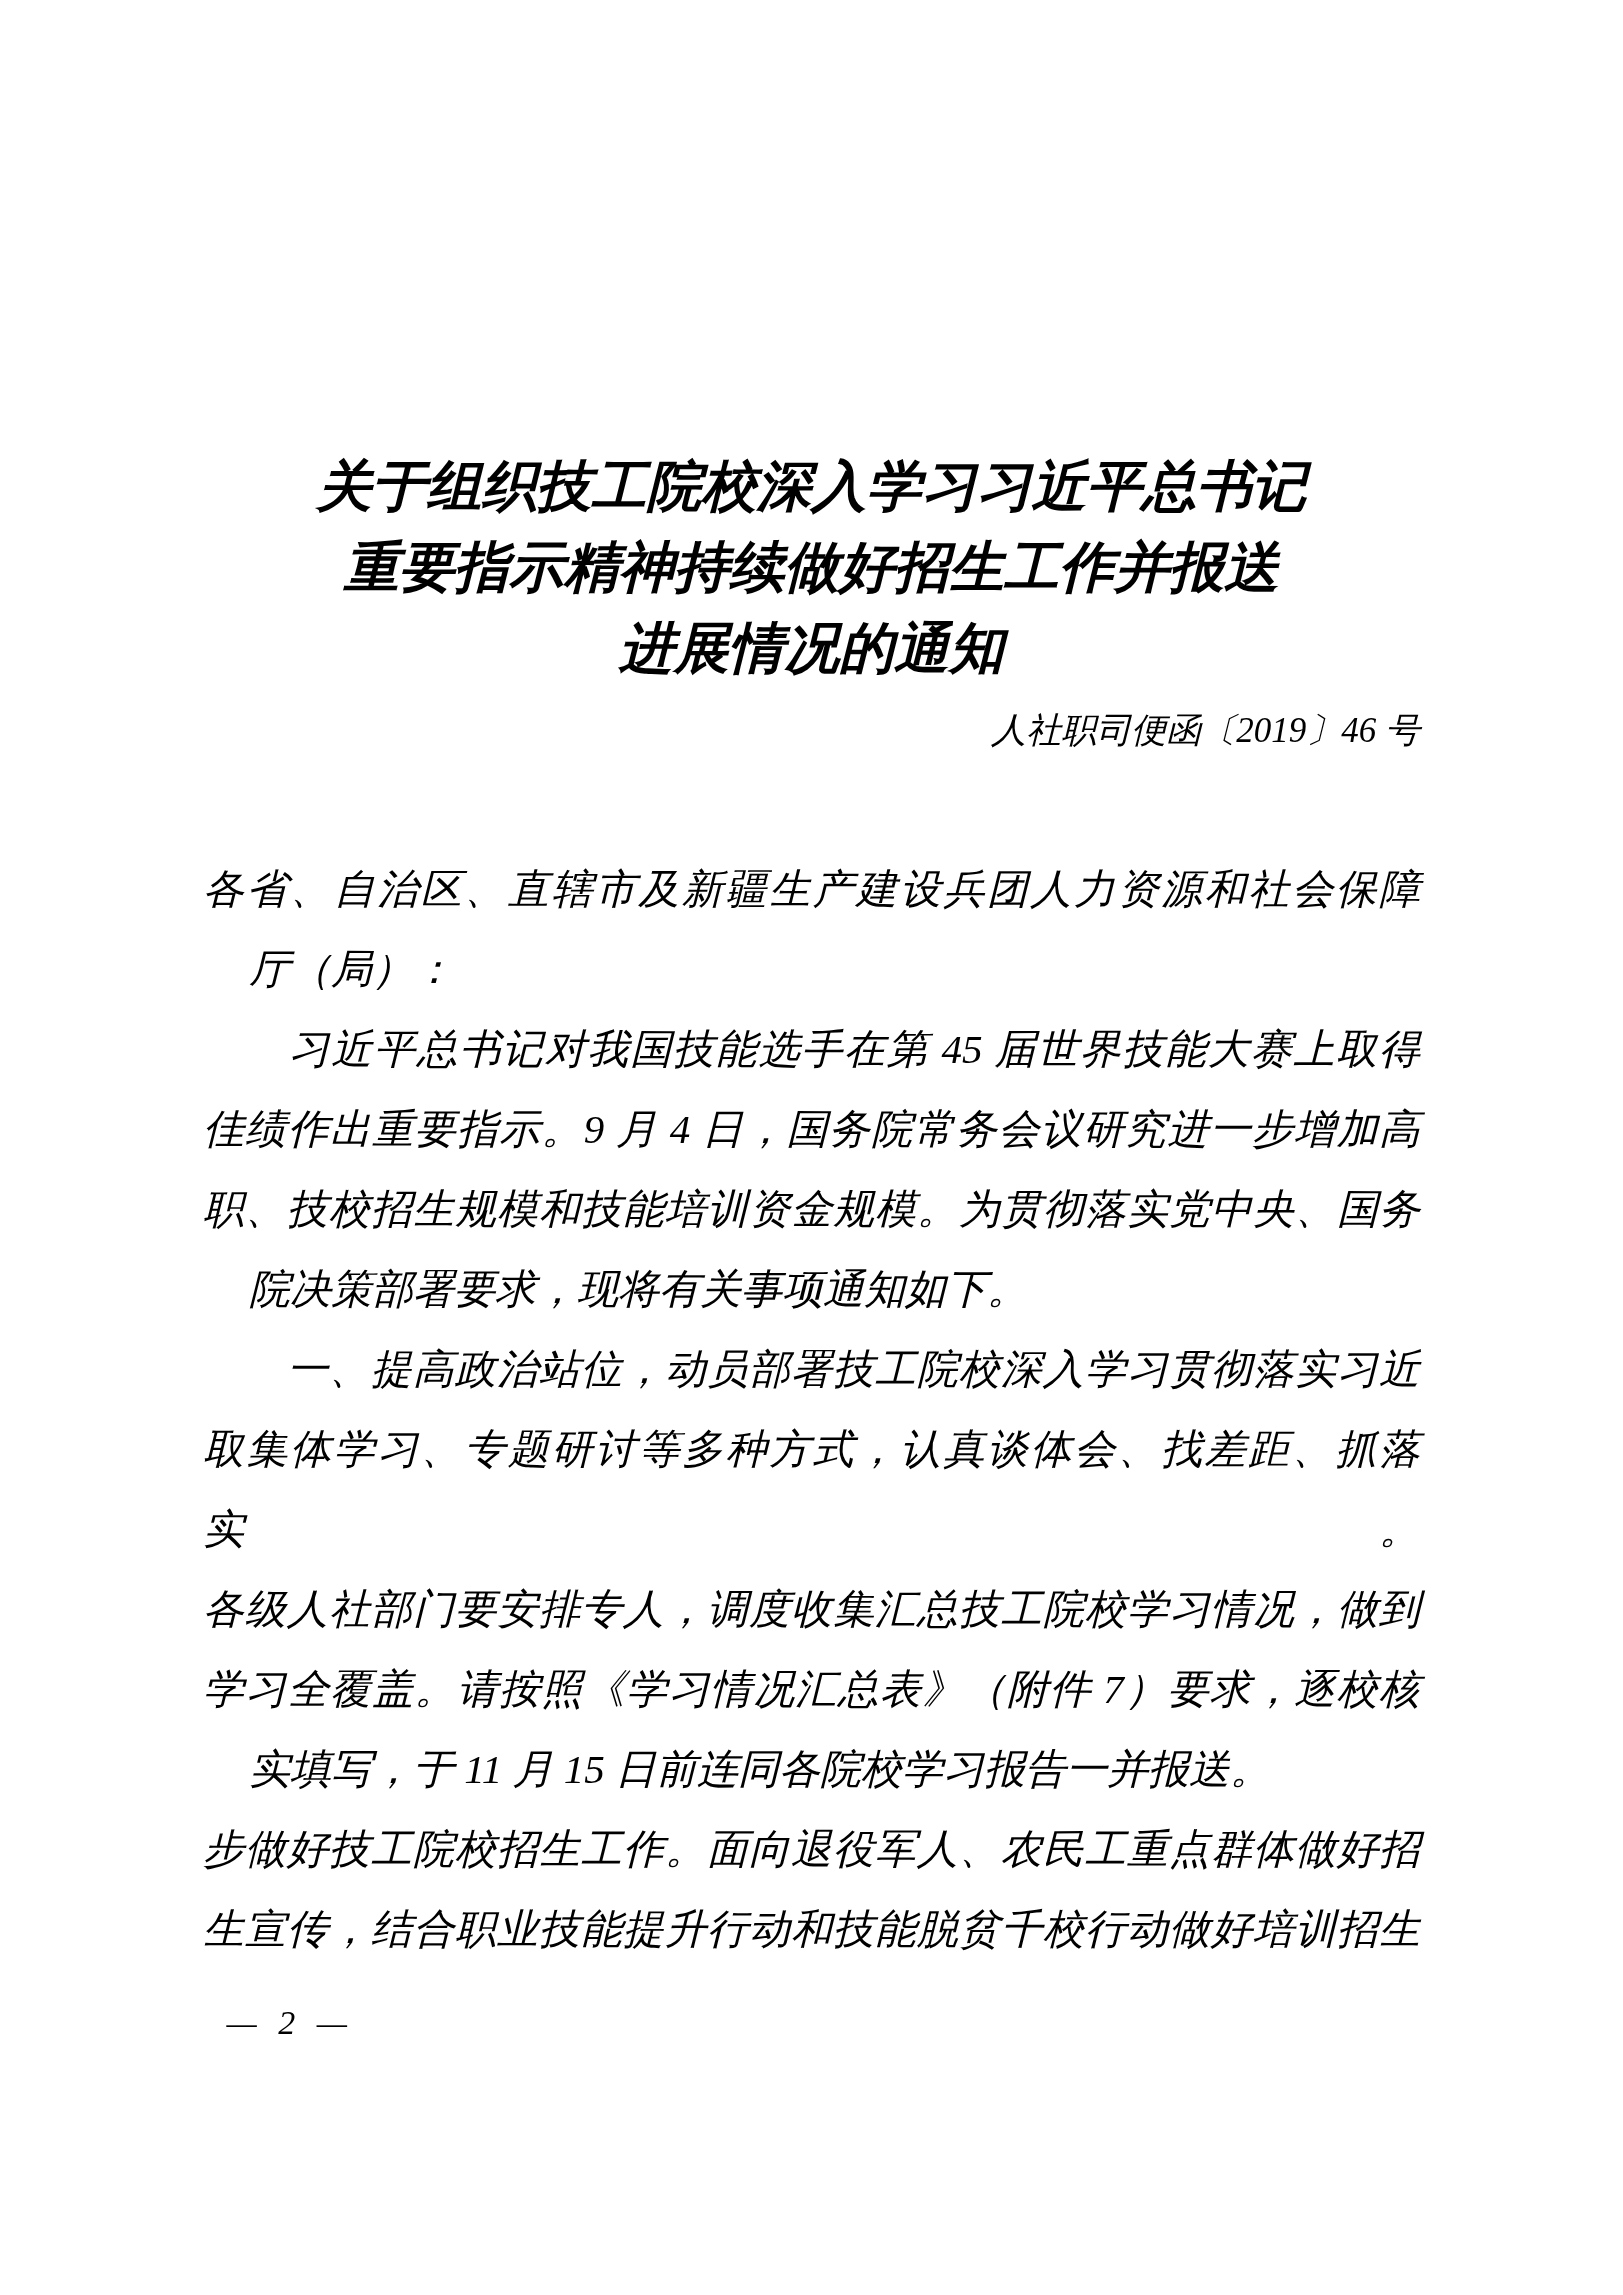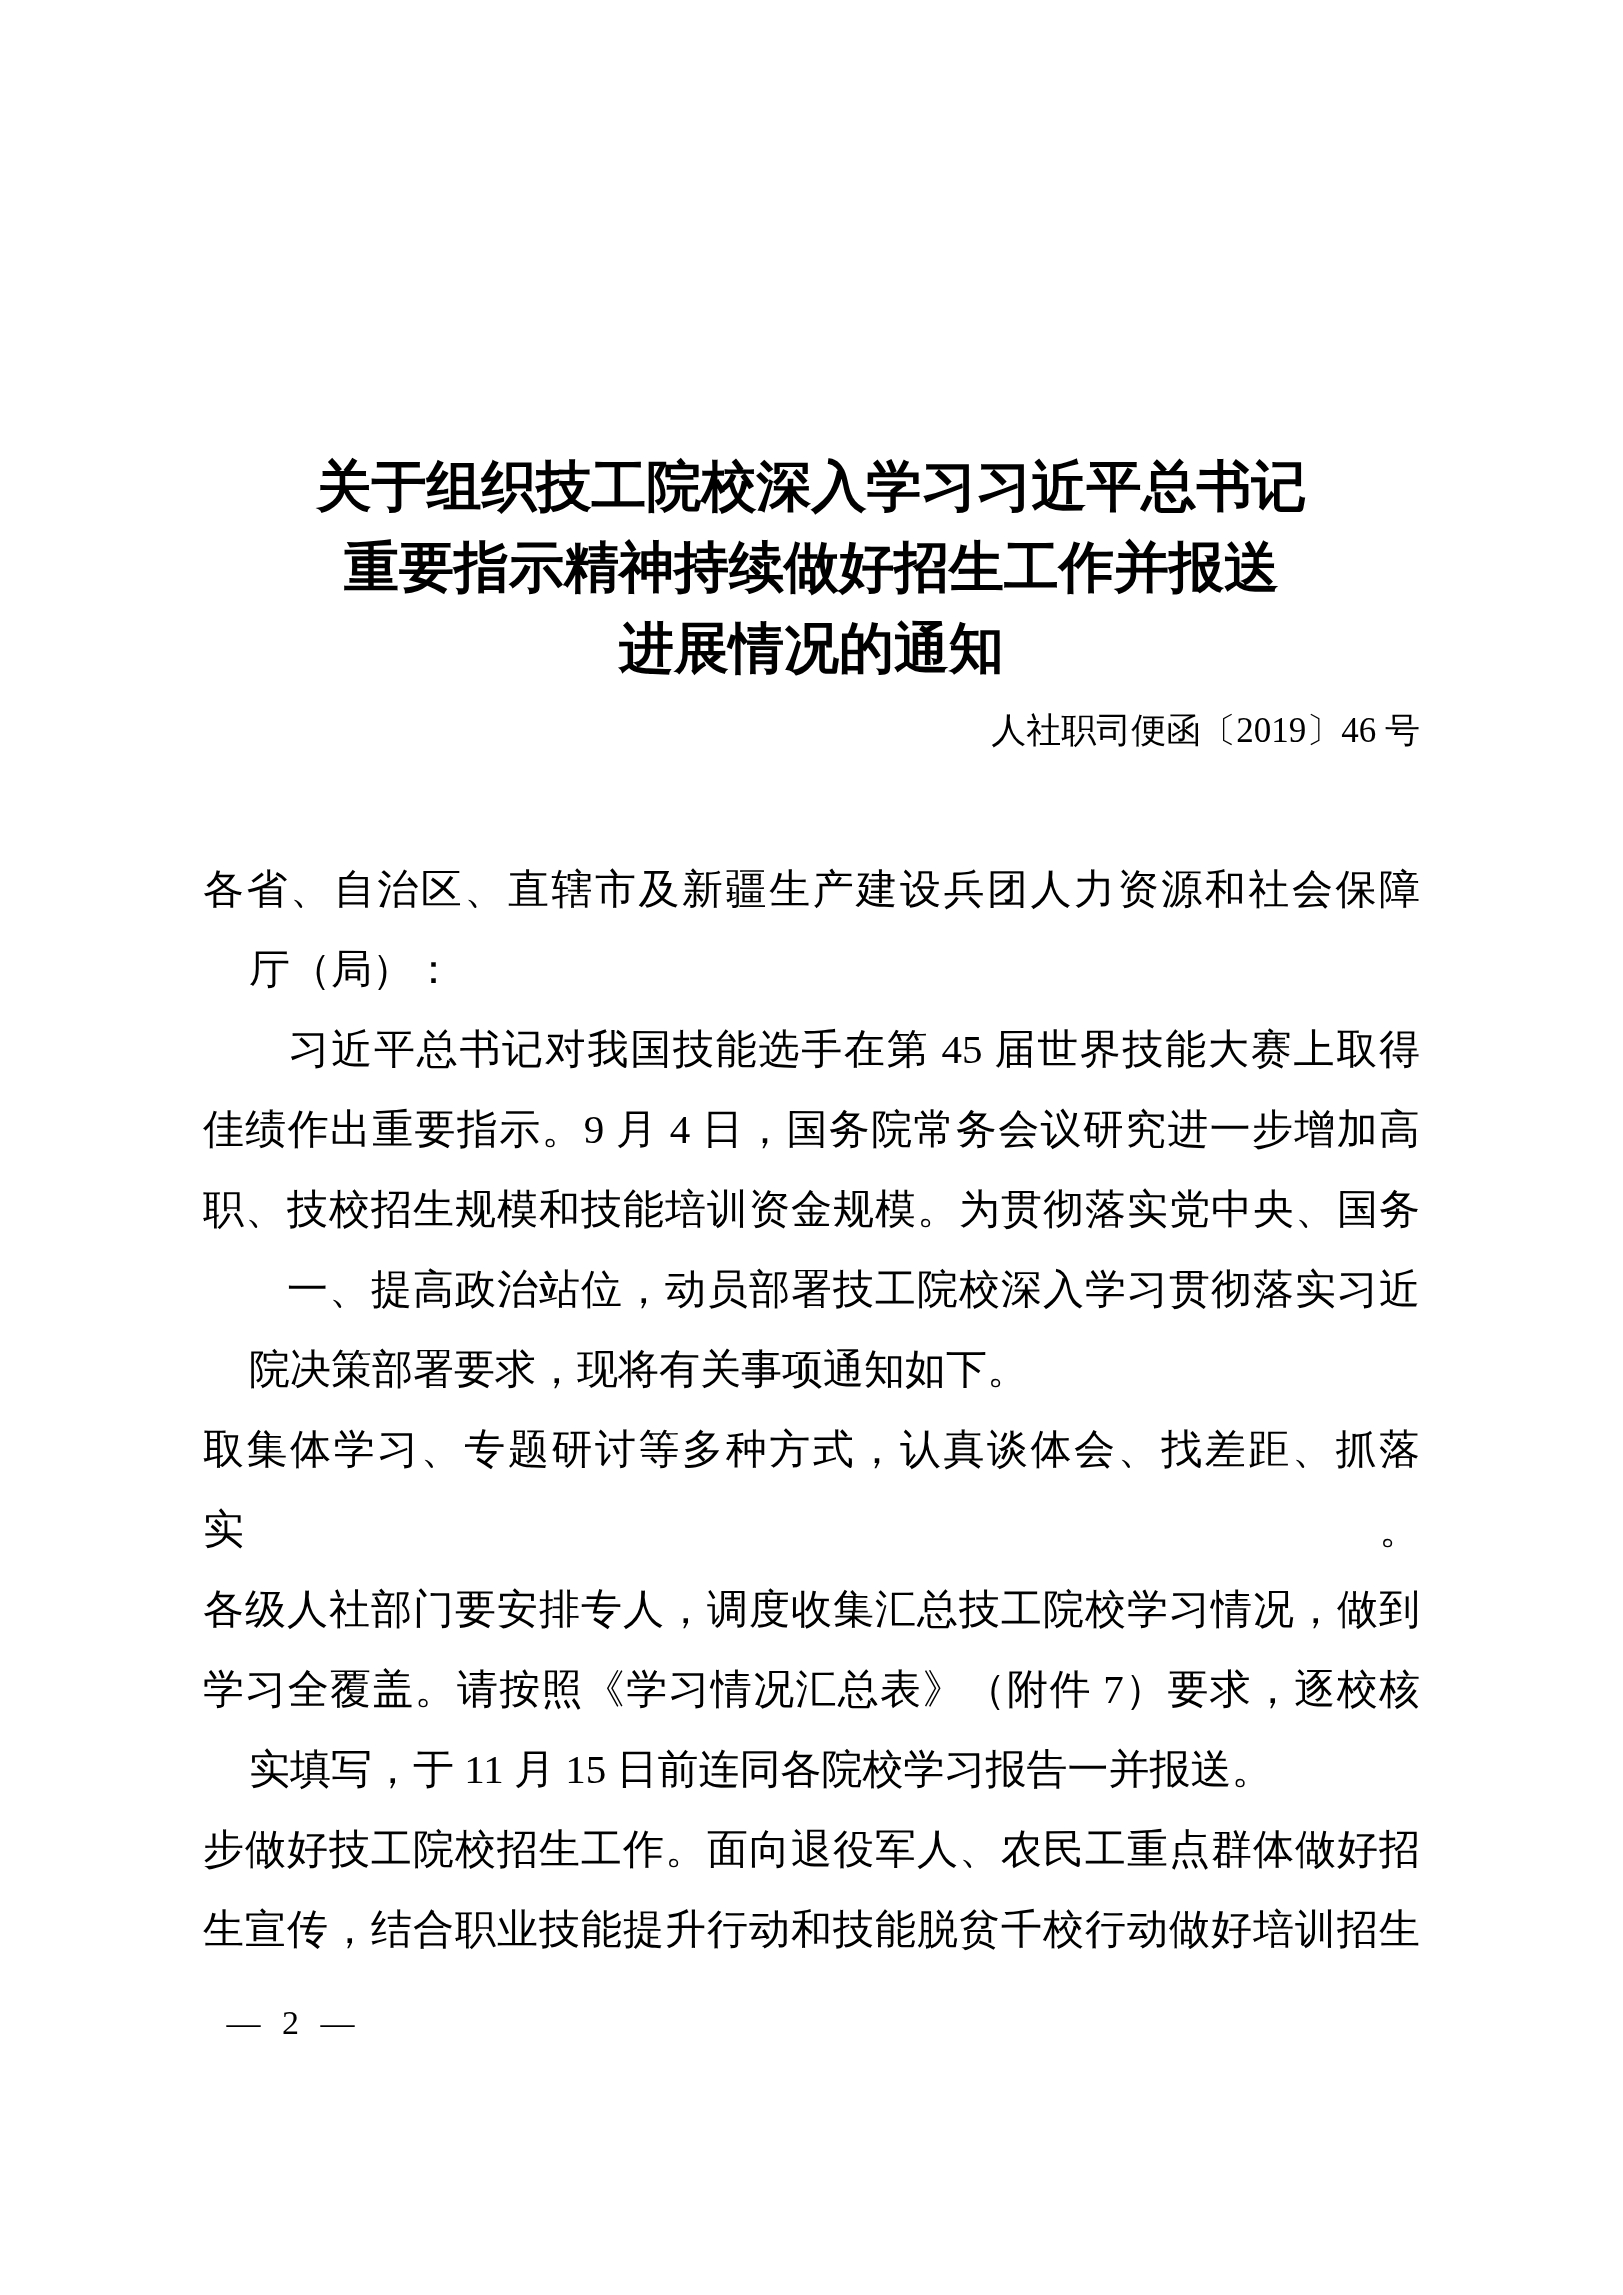--- a/index.html
+++ b/index.html
@@ -8,20 +8,21 @@
     background: #ffffff;
   }
   .page {
     position: relative;
     width: 1623px;
     height: 2295px;
     background: #ffffff;
     color: #000000;
     font-family: "Liberation Serif", serif;
     overflow: hidden;
+    font-style: italic;
   }
   .content {
     padding: 0 203px;
   }
   .title {
     padding-top: 446px;
     font-size: 55px;
     font-weight: bold;
     line-height: 81px;
     text-align: center;
@@ -63,22 +64,22 @@
         <div class="title-line">重要指示精神持续做好招生工作并报送</div>
         <div class="title-line">进展情况的通知</div>
       </div>
     <div class="subtitle">人社职司便函〔2019〕46 号</div>
     <div class="body-text" id="body-paragraphs">
         <div class="line">各省、自治区、直辖市及新疆生产建设兵团人力资源和社会保障</div>
         <div class="line para-end">厅（局）：</div>
         <div class="line">　　习近平总书记对我国技能选手在第 45 届世界技能大赛上取得</div>
         <div class="line">佳绩作出重要指示。9 月 4 日，国务院常务会议研究进一步增加高</div>
         <div class="line">职、技校招生规模和技能培训资金规模。为贯彻落实党中央、国务</div>
+        <div class="line para-end">院决策部署要求，现将有关事项通知如下。</div>
         <div class="line">　　一、提高政治站位，动员部署技工院校深入学习贯彻落实习近</div>
-        <div class="line para-end">院决策部署要求，现将有关事项通知如下。</div>
         <div class="line">取集体学习、专题研讨等多种方式，认真谈体会、找差距、抓落实。</div>
         <div class="line">各级人社部门要安排专人，调度收集汇总技工院校学习情况，做到</div>
         <div class="line">学习全覆盖。请按照《学习情况汇总表》（附件 7）要求，逐校核</div>
         <div class="line para-end">实填写，于 11 月 15 日前连同各院校学习报告一并报送。</div>
         <div class="line">步做好技工院校招生工作。面向退役军人、农民工重点群体做好招</div>
         <div class="line">生宣传，结合职业技能提升行动和技能脱贫千校行动做好培训招生</div>
       </div>
     <div class="page-number">— 2 —</div>
   </div>
 </div>

